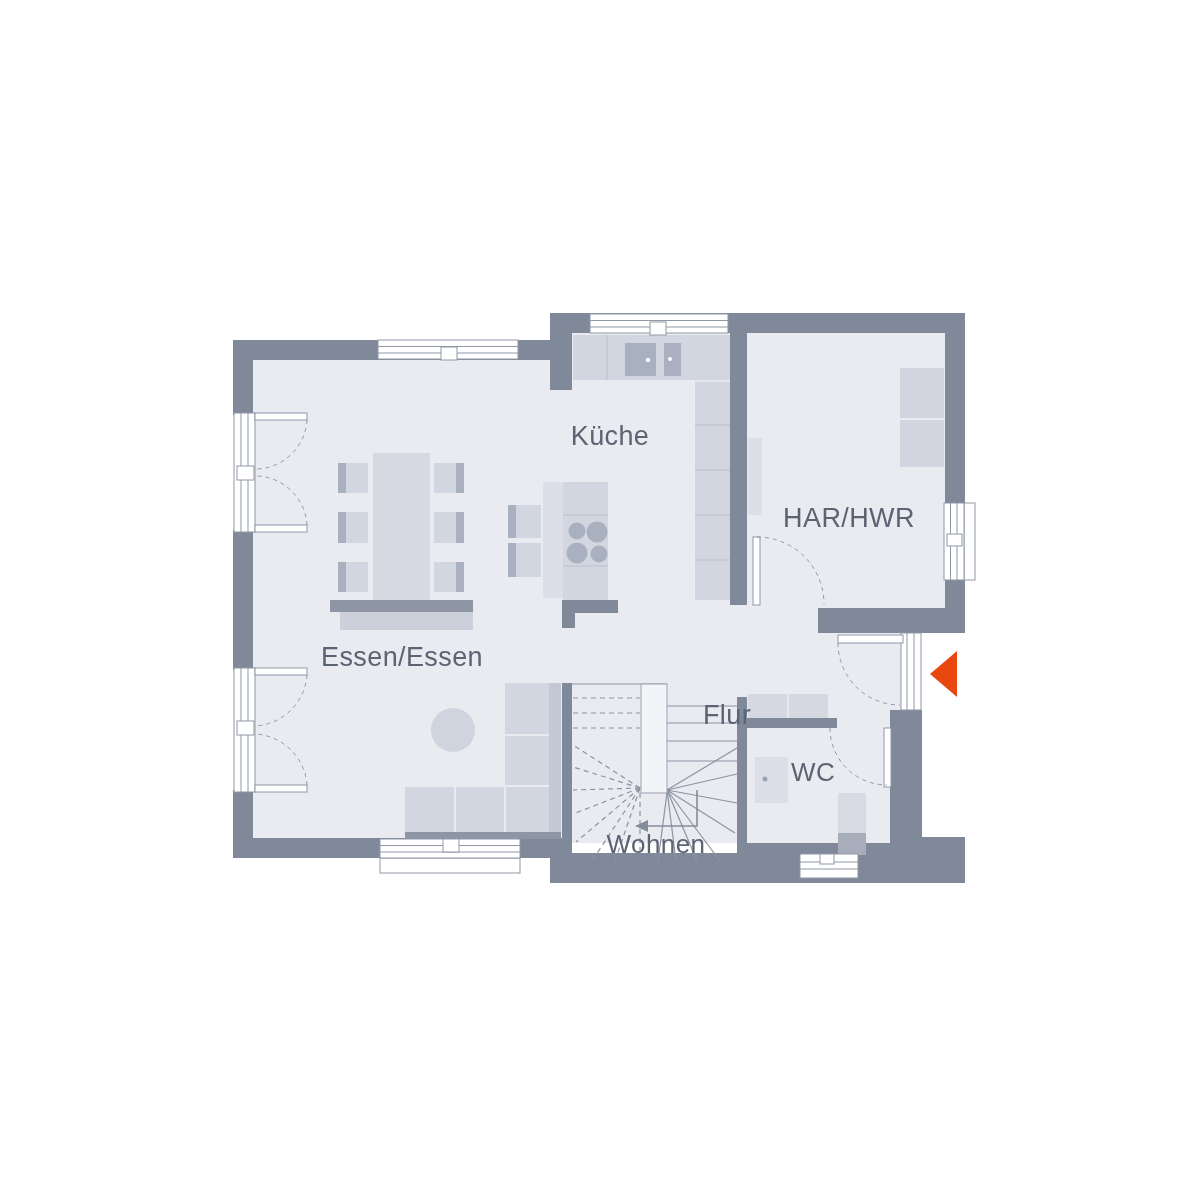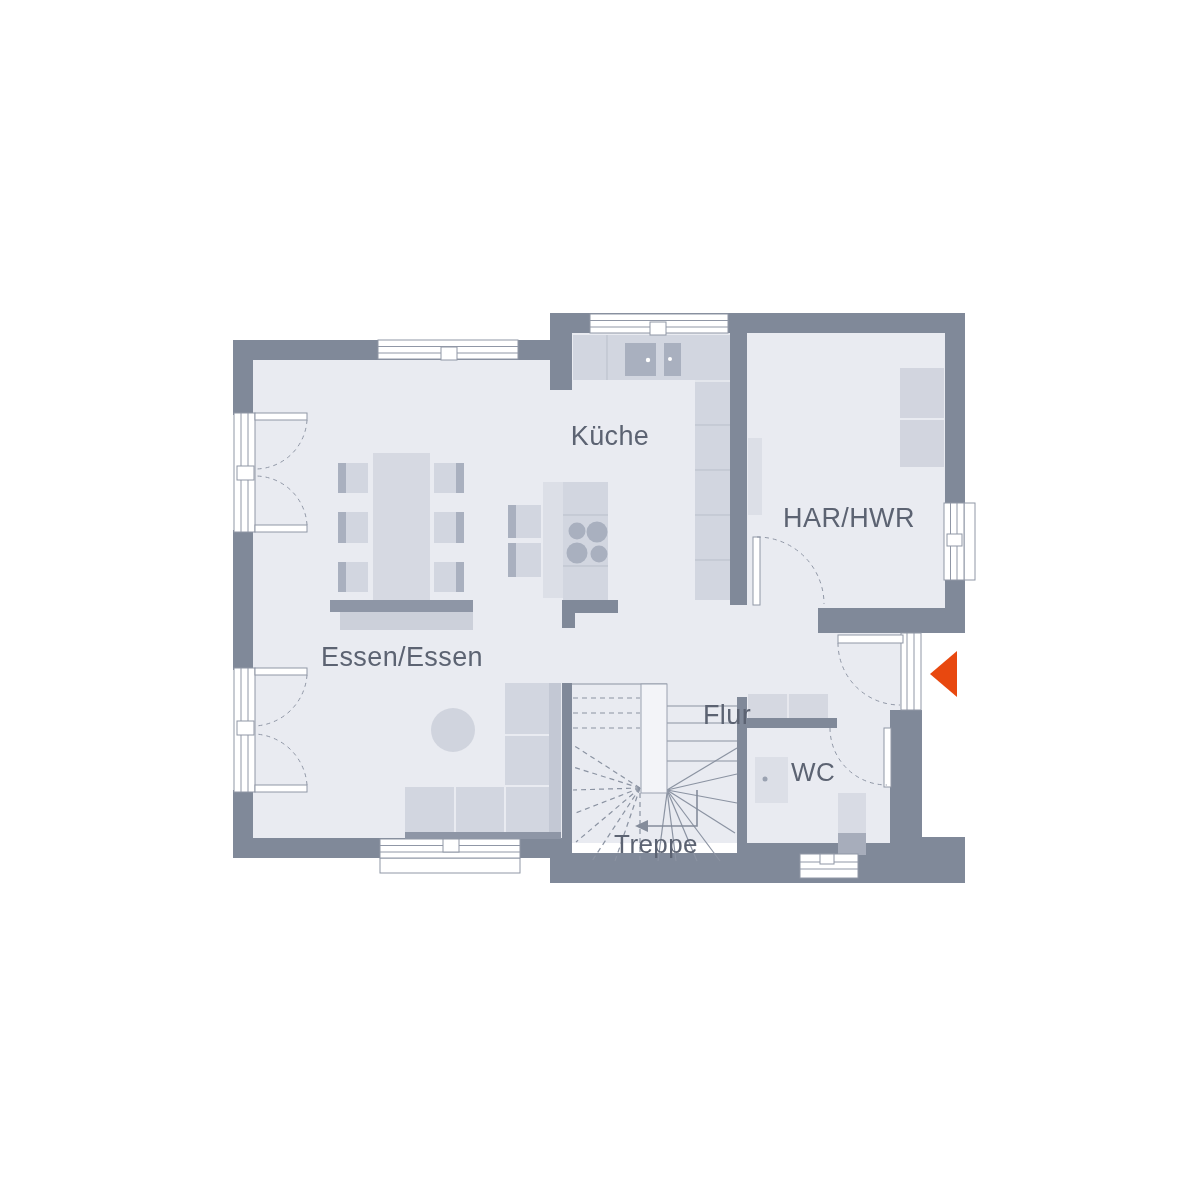--- a/index.html
+++ b/index.html
@@ -240,15 +240,15 @@
     </g>
 
     <polygon points="930,674 957,651 957,697" fill="#e8480f"></polygon>
   </svg>
 
   <div class="room-label" style="left:610px;top:436px;">Küche</div>
   <div class="room-label" style="left:849px;top:518px;">HAR/HWR</div>
   <div class="room-label" style="left:402px;top:657px;">Essen/Essen</div>
   <div class="room-label" style="left:727px;top:679px;margin-top:36px;">Flur</div>
   <div class="room-label label-sm" style="left:813px;top:772px;">WC</div>
-  <div class="room-label label-sm" style="left:656px;top:844px;">Treppe</div>
+  <div class="room-label label-sm" style="left:656px;top:844px;">Wohnen</div>
 
 </div>
 
 </body></html>

